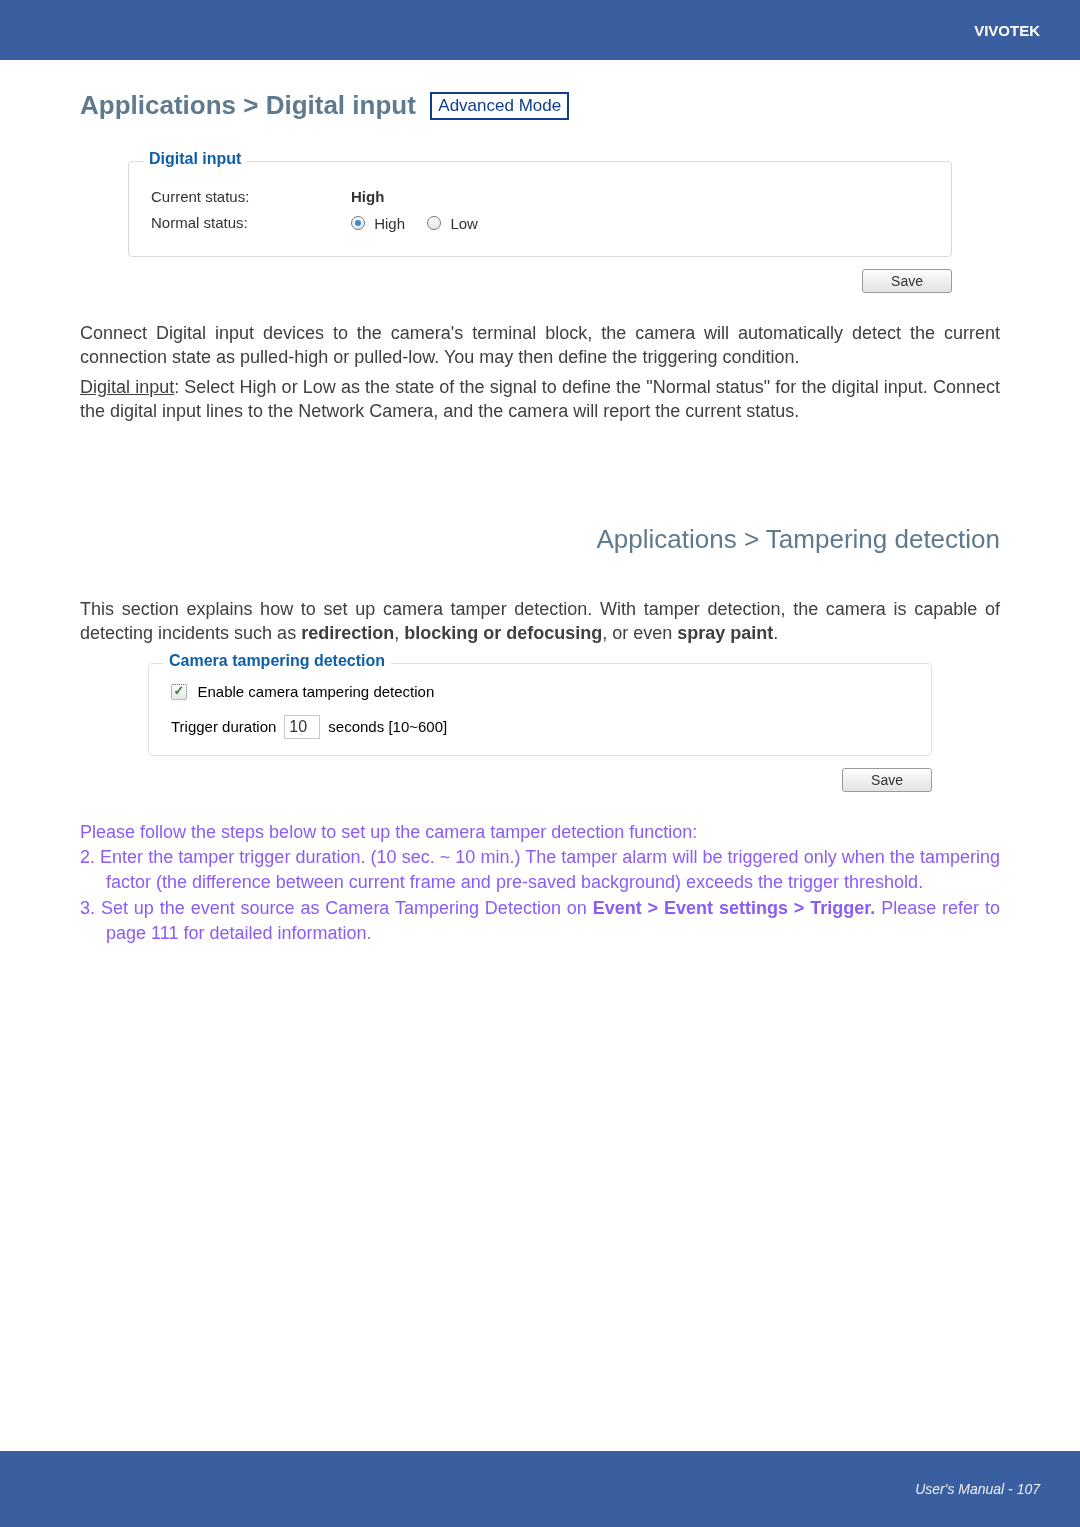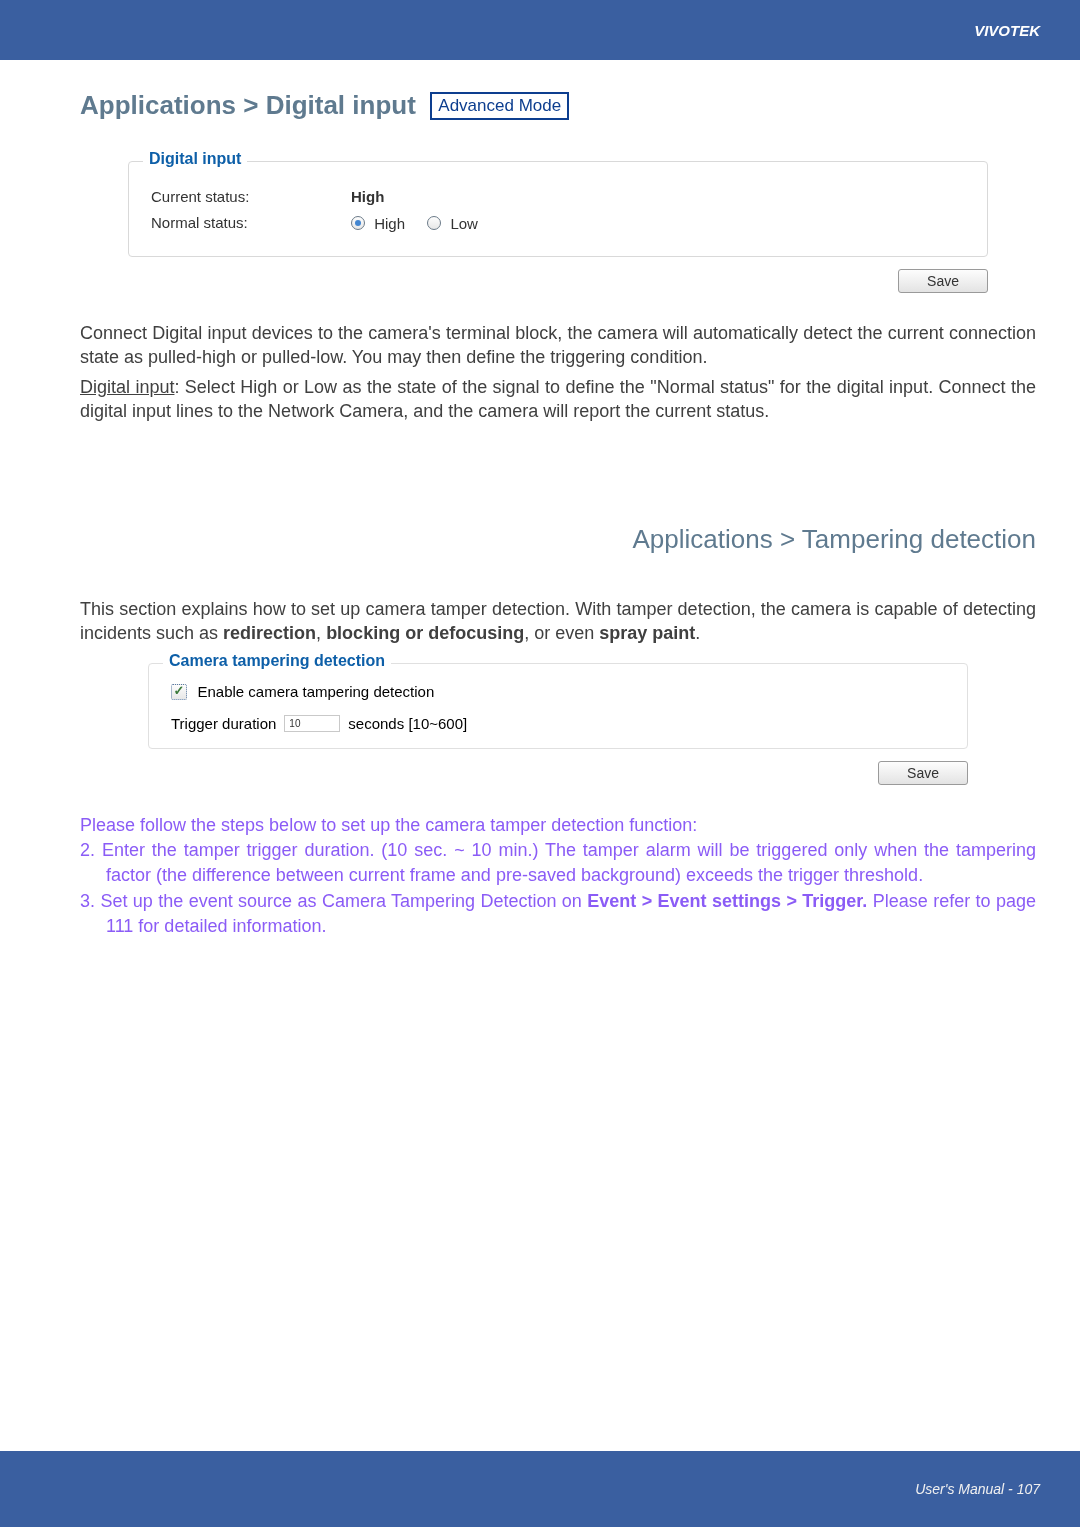--- a/index.html
+++ b/index.html
@@ -17,26 +17,25 @@
     .header-bar {
       height: 60px;
       background: #3a5fa0;
       display: flex;
       justify-content: flex-end;
       align-items: center;
       padding-right: 40px;
     }
     .brand-text {
       color: #fff;
-      font-style: italic;
       font-weight: bold;
       font-size: 15px;
     }
     .content {
-      padding: 30px 44px 0 80px;
+      padding: 30px 80px 0 80px;
     }
     .section-heading {
       color: #5f7a8f;
       font-size: 26px;
       font-weight: bold;
       display: inline-block;
       vertical-align: middle;
     }
     .badge-box {
       display: inline-block;
@@ -169,25 +168,25 @@
       vertical-align: middle;
       font-size: 15px;
     }
     .trigger-row {
       margin-top: 14px;
       font-size: 15px;
       display: flex;
       align-items: center;
     }
     .num-input {
-      width: 56px;
+      width: 36px;
       border: 1px solid #c9c9c9;
       padding: 2px 4px;
       margin: 0 8px;
-      font-size: 10px;
+      font-size: 16px;
       color: #333;
     }
     .steps {
       font-size: 18px;
       color: #8b5cf6;
       margin-top: 28px;
       line-height: 1.38;
       text-align: justify;
     }
     .steps ol {

